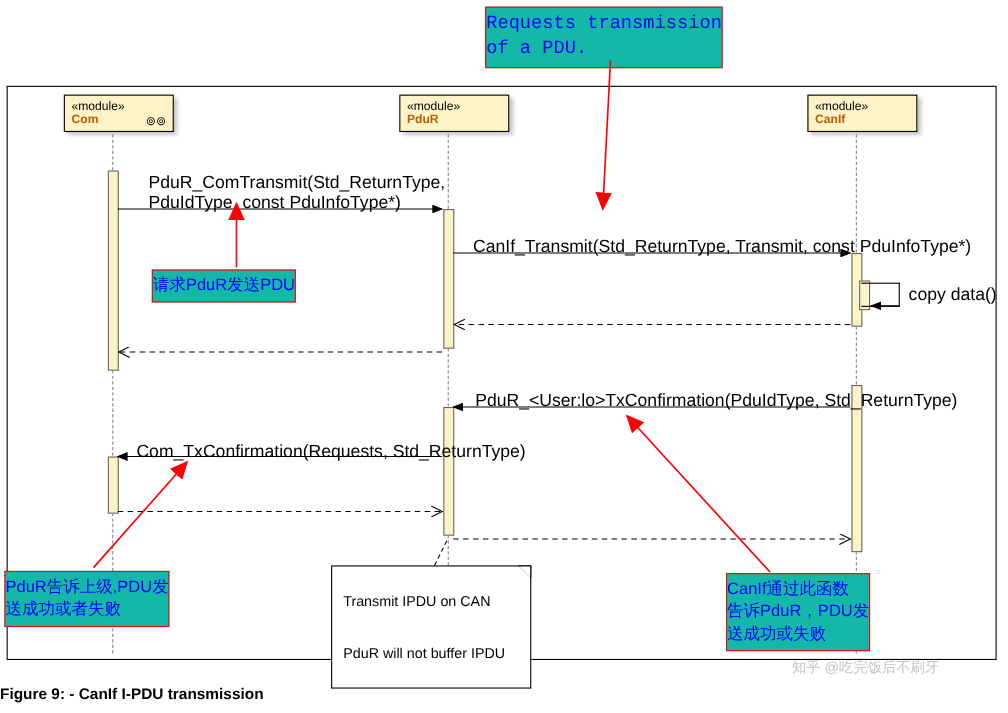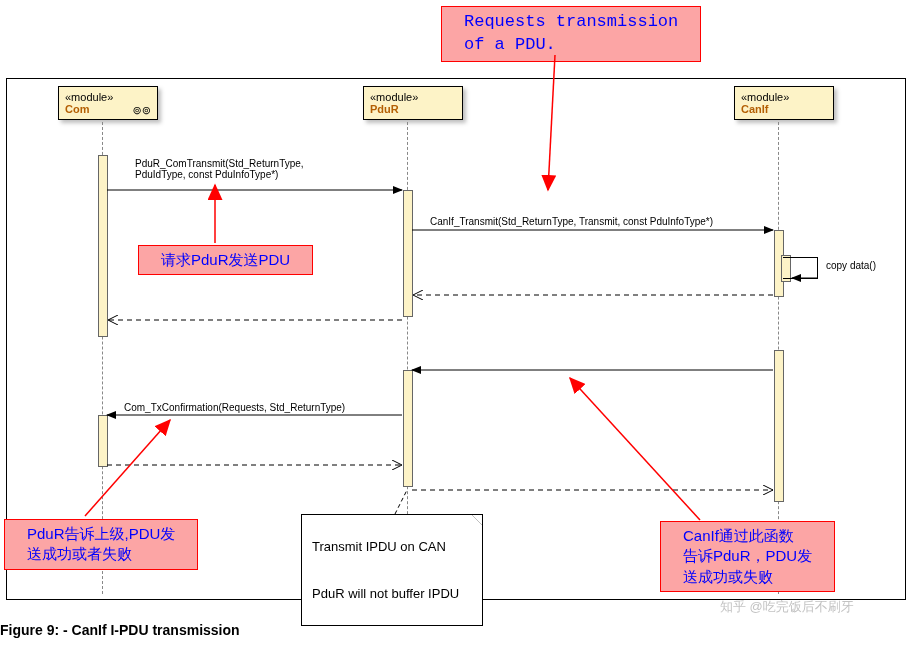--- a/index.html
+++ b/index.html
@@ -3,22 +3,22 @@
 <meta charset="utf-8">
 <style>
 body{margin:0;font-family:Arial,sans-serif;background:#fff;width:916px;height:648px;position:relative;overflow:hidden}
 .container{position:relative;width:916px;height:648px}
 .border-box{position:absolute;border:1px solid #000}
 .lifeline-head{position:absolute;background:#fdf3c7;border:1px solid #000;text-align:left;font-size:11px;padding:4px 6px;box-shadow:3px 3px 4px rgba(0,0,0,.25)}
 .lifeline-head .stereo{display:block}
 .lifeline-head .name{color:#b45f04;font-weight:bold}
 .lifeline{position:absolute;width:0;border-left:1px dashed #888}
 .activation{position:absolute;background:#fdf3c7;border:1px solid #666;width:8px}
-.msg-label{position:absolute;font-size:10px;white-space:nowrap}
-.annot{position:absolute;border:1px solid #f00;background:#fca5a5;color:#00f;font-size:15px;padding:4px 22px;line-height:1.35}
+.msg-label{position:absolute;font-size:16px;white-space:nowrap}
+.annot{position:absolute;border:1px solid #f00;background:#14b8a6;color:#00f;font-size:15px;padding:4px 0;line-height:1.35}
 .annot.mono{font-family:"Courier New",monospace;font-size:17px}
 .note{position:absolute;background:#fff;border:1px solid #000;font-size:13px;padding:20px 10px;line-height:1.8}
 .note-corner{position:absolute;right:-1px;top:-1px;width:0;height:0;border-left:12px solid transparent;border-top:12px solid #000}
 .note-corner::after{content:"";position:absolute;right:1px;top:-11px;border-left:10px solid transparent;border-top:10px solid #fff}
 .caption{position:absolute;width:100%;text-align:left;font-weight:bold;font-size:14px}
 .glasses{position:absolute;font-size:11px}
 .watermark{position:absolute;color:rgba(120,120,120,.45);font-size:13px;font-family:sans-serif}
 svg{position:absolute;top:0;left:0;pointer-events:none}
 .self-arrow{position:absolute;border:1px solid #000;border-left:none}
 </style>
@@ -54,20 +54,21 @@
 <div class="activation" style="left:774px;top:350px;height:150px"></div>
 <div class="activation" style="left:403px;top:370px;height:115px"></div>
 <div class="activation" style="left:98px;top:415px;height:50px"></div>
 
 <div class="self-arrow" style="left:783px;top:257px;width:34px;height:20px"></div>
 
 <div class="msg-label" style="left:135px;top:158px;white-space:pre">PduR_ComTransmit(Std_ReturnType,
 PduIdType, const PduInfoType*)</div>
 <div class="msg-label" style="left:430px;top:216px">CanIf_Transmit(Std_ReturnType, Transmit, const PduInfoType*)</div>
 <div class="msg-label" style="left:826px;top:260px">copy data()</div>
+<div class="msg-label" style="left:432px;top:356px">PduR_&lt;User:lo&gt;TxConfirmation(PduIdType, Std_ReturnType)</div>
 <div class="msg-label" style="left:124px;top:402px">Com_TxConfirmation(Requests, Std_ReturnType)</div>
 
 <div class="annot mono" style="left:441px;top:6px;white-space:pre">Requests transmission
 of a PDU.</div>
 <div class="annot" style="left:138px;top:245px">请求PduR发送PDU</div>
 <div class="annot" style="left:4px;top:519px;white-space:pre">PduR告诉上级,PDU发
 送成功或者失败</div>
 <div class="annot" style="left:660px;top:521px;white-space:pre">CanIf通过此函数
 告诉PduR，PDU发
 送成功或失败</div>

